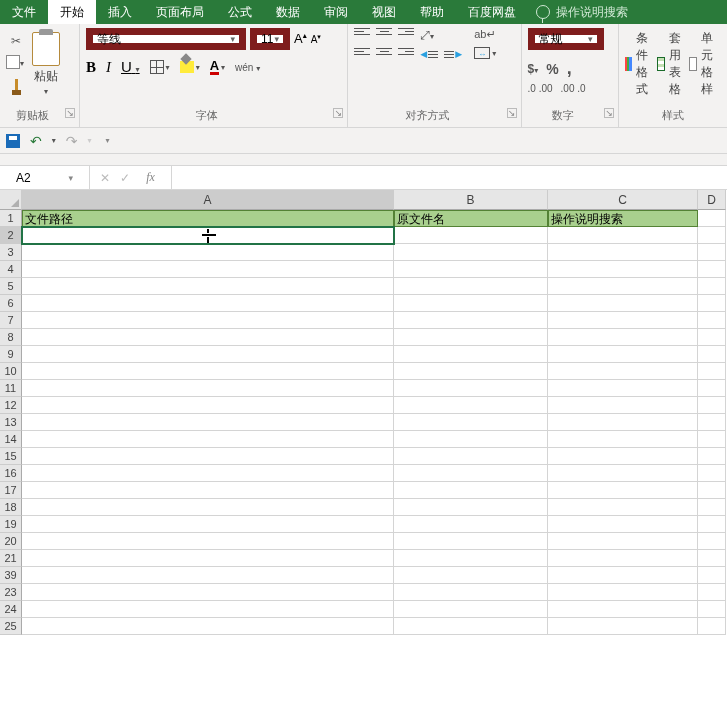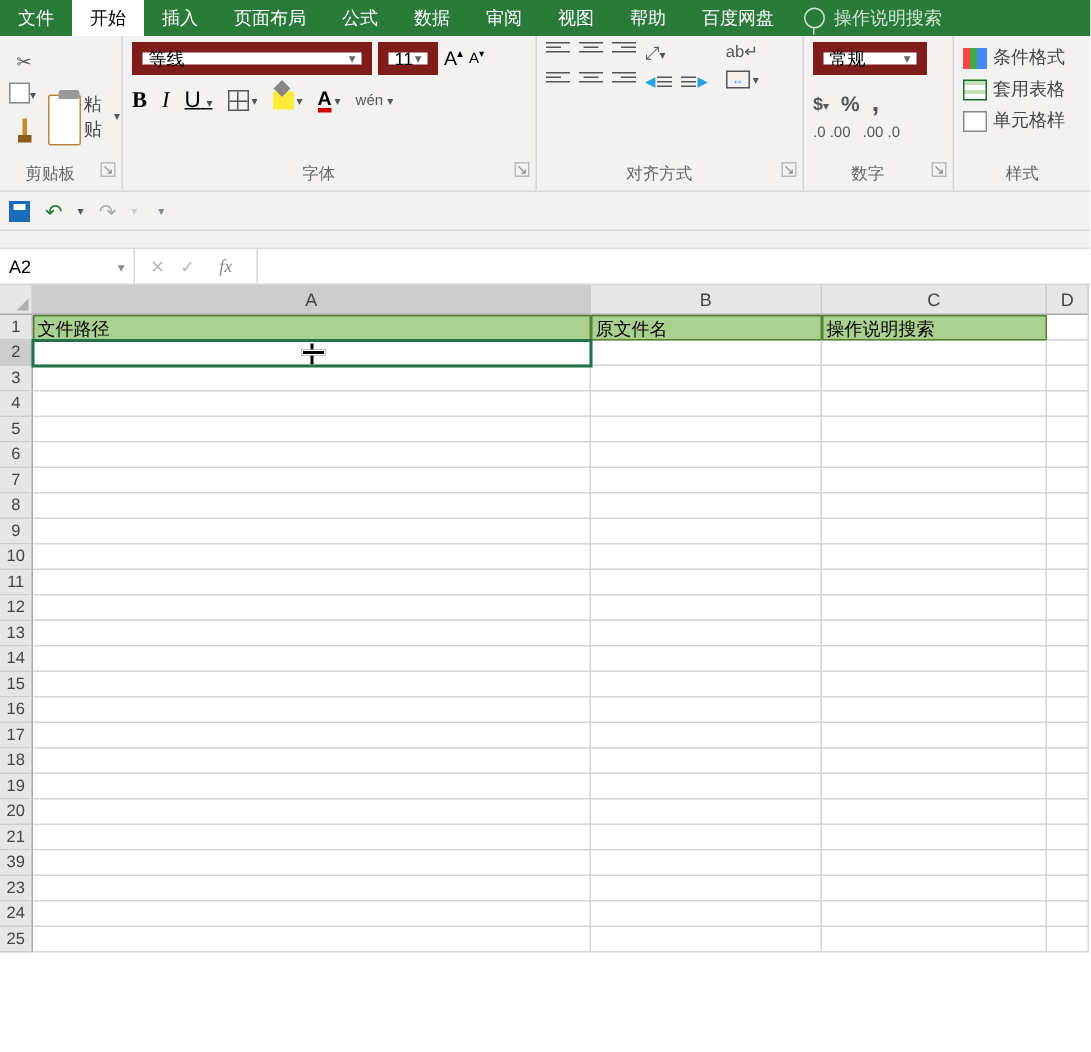--- a/index.html
+++ b/index.html
@@ -14,21 +14,21 @@
 .bulb:after { content: ""; position: absolute; width: 1px; height: 4px; background: #d0e8d4; bottom: -5px; left: 5px; }
 
 
 .ribbon { background: #f3f2f1; height: 104px; border-bottom: 1px solid #d6d6d6; display: flex; }
 .group { border-right: 1px solid #d6d6d6; padding: 4px 6px 0 6px; display: flex; flex-direction: column; position: relative; }
 .group-label { text-align: center; font-size: 11px; color: #666; padding: 2px 0 4px 0; position: absolute; bottom: 0; left: 0; right: 0; }
 .group-label .launcher { float: right; margin-right: 4px; color: #888; font-size: 9px; border: 1px solid #bbb; width: 10px; height: 10px; line-height: 8px; text-align: center; }
 .group-body { display: flex; gap: 6px; flex: 1; }
 
 
-.clip-col { display: flex; flex-direction: row; align-items: center; gap: 2px; }
+.clip-col { display: flex; flex-direction: column; align-items: center; gap: 2px; }
 .paste-icon { width: 28px; height: 34px; background: #fff; border: 1px solid #b58a3c; border-radius: 2px; position: relative; margin-top: 4px; }
 .paste-icon:before { content: ""; position: absolute; top: -4px; left: 6px; width: 14px; height: 6px; background: #999; border-radius: 2px 2px 0 0; }
 .small-col { display: flex; flex-direction: column; gap: 4px; padding-top: 4px; }
 .small-btn { width: 20px; height: 18px; display: flex; align-items: center; justify-content: center; color: #666; font-size: 12px; }
 .scissors { color: #555; }
 .copy-ic { width: 12px; height: 12px; border: 1px solid #888; background: #fff; position: relative; }
 .copy-ic:after { content: ""; position: absolute; width: 12px; height: 12px; border: 1px solid #888; background: #fff; left: -3px; top: -3px; }
 .brush-ic { width: 3px; height: 12px; background: #c78c2a; position: relative; }
 .brush-ic:after { content: ""; position: absolute; bottom: -4px; left: -3px; width: 9px; height: 5px; background: #8a5a1a; }
 
@@ -83,21 +83,21 @@
 
 
 .qat { background: #f3f2f1; height: 26px; border-bottom: 1px solid #d6d6d6; display: flex; align-items: center; gap: 10px; padding: 0 6px; }
 .save-ic { width: 14px; height: 14px; background: #1a6bb8; position: relative; }
 .save-ic:after { content:""; position:absolute; top:2px; left:3px; width:8px; height:4px; background:#fff; }
 .undo-ic, .redo-ic { font-size: 14px; color: #2a7a3a; }
 .redo-ic { color: #aaa; }
 
 
 .fxbar { height: 24px; border-bottom: 1px solid #d6d6d6; display: flex; align-items: stretch; background: #fff; }
-.namebox { width: 90px; border-right: 1px solid #d6d6d6; display: flex; align-items: center; padding: 0 6px; font-size: 12px; }
+.namebox { width: 90px; border-right: 1px solid #d6d6d6; display: flex; align-items: center; padding: 0 16px; font-size: 12px; }
 .namebox .arr { margin-left: auto; color: #888; font-size: 9px; }
 .fx-btns { display: flex; align-items: center; gap: 10px; padding: 0 10px; color: #bbb; border-right: 1px solid #d6d6d6; }
 .fx-label { font-style: italic; font-family: "Times New Roman"; color: #888; padding: 0 6px; display: flex; align-items: center; }
 .fx-input { flex: 1; }
 
 .spacer { height: 12px; background: #f3f2f1; border-bottom: 1px solid #d6d6d6; }
 
 
 .sheet { position: relative; }
 .colhdr-row { display: flex; height: 20px; }
@@ -280,21 +280,21 @@
       </div>
       <div class="num-bot" style="margin-top:4px">
         <span class="dec-ic">.0 .00</span>
         <span class="dec-ic">.00 .0</span>
       </div>
     </div>
     <div class="group-label"><span>数字</span><span class="launcher">↘</span></div>
   </div>
 
   <div class="group" style="flex:1;border-right:none">
-    <div style="display:flex;flex-direction:column">
+    <div style="display:flex;flex-direction:row">
       <div class="style-row">
           <span class="cf-ic"></span>
           <span>条件格式</span>
         </div>
       <div class="style-row">
           <span class="tbl-ic"></span>
           <span>套用表格</span>
         </div>
       <div class="style-row">
           <span class="cell-ic"></span>

